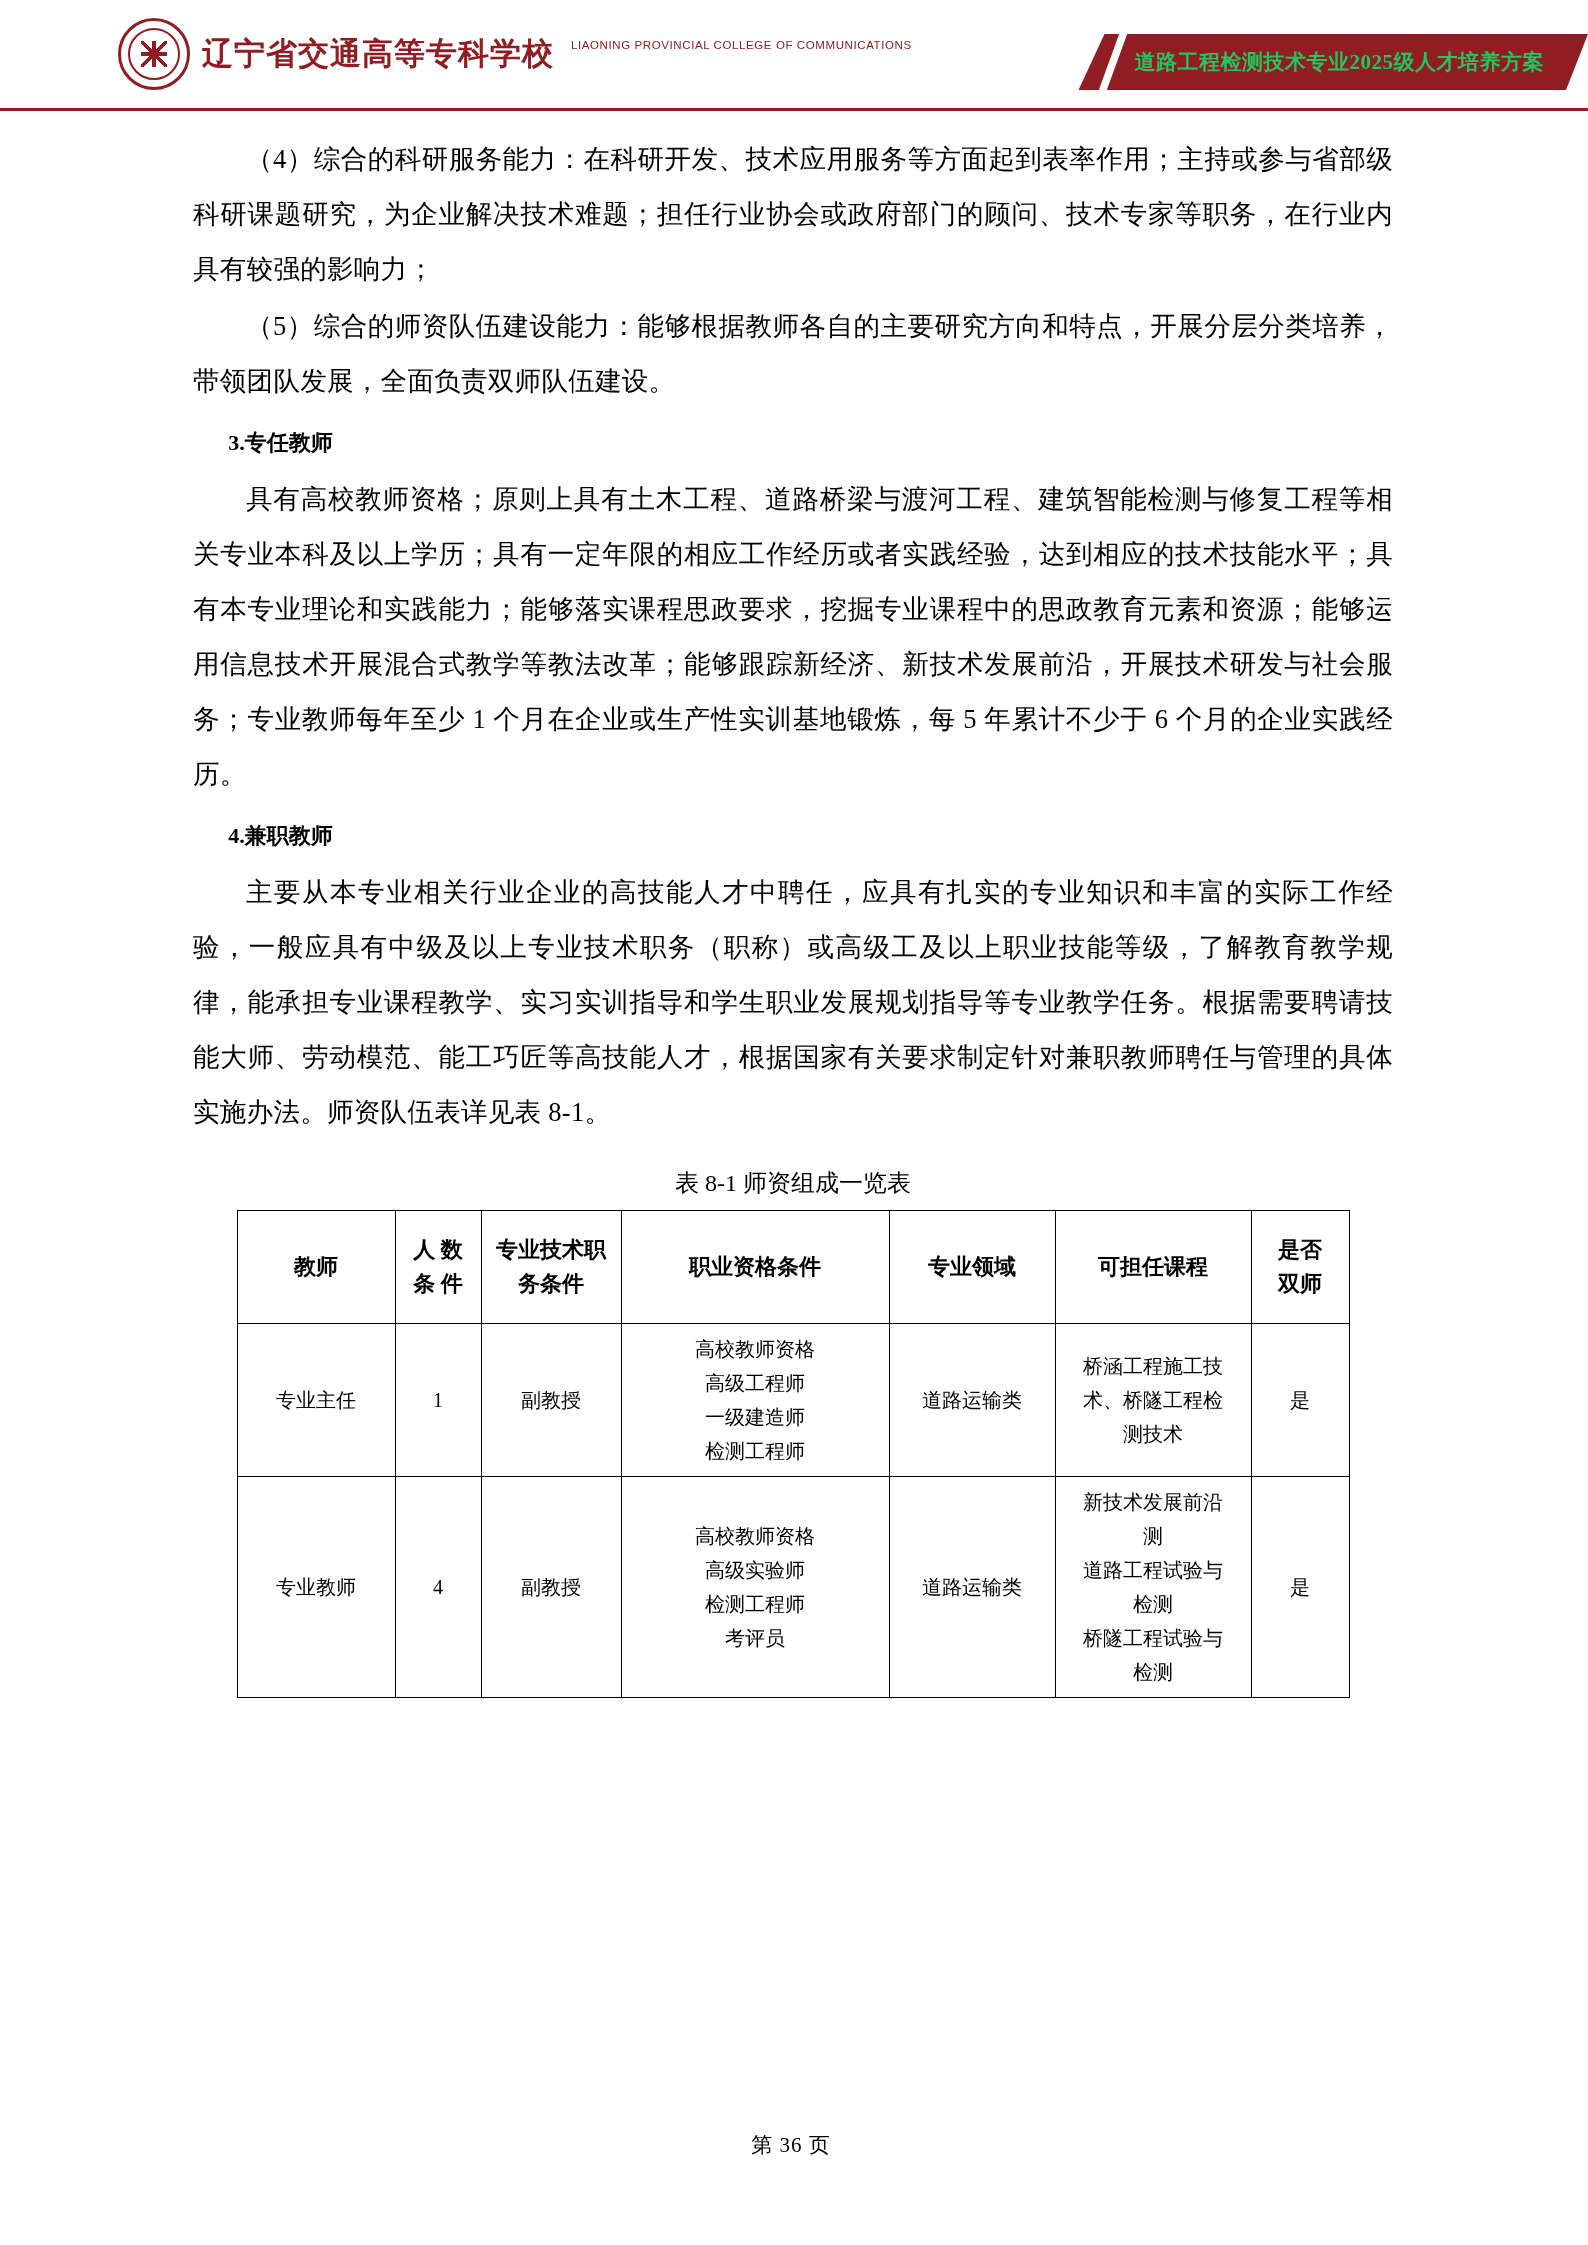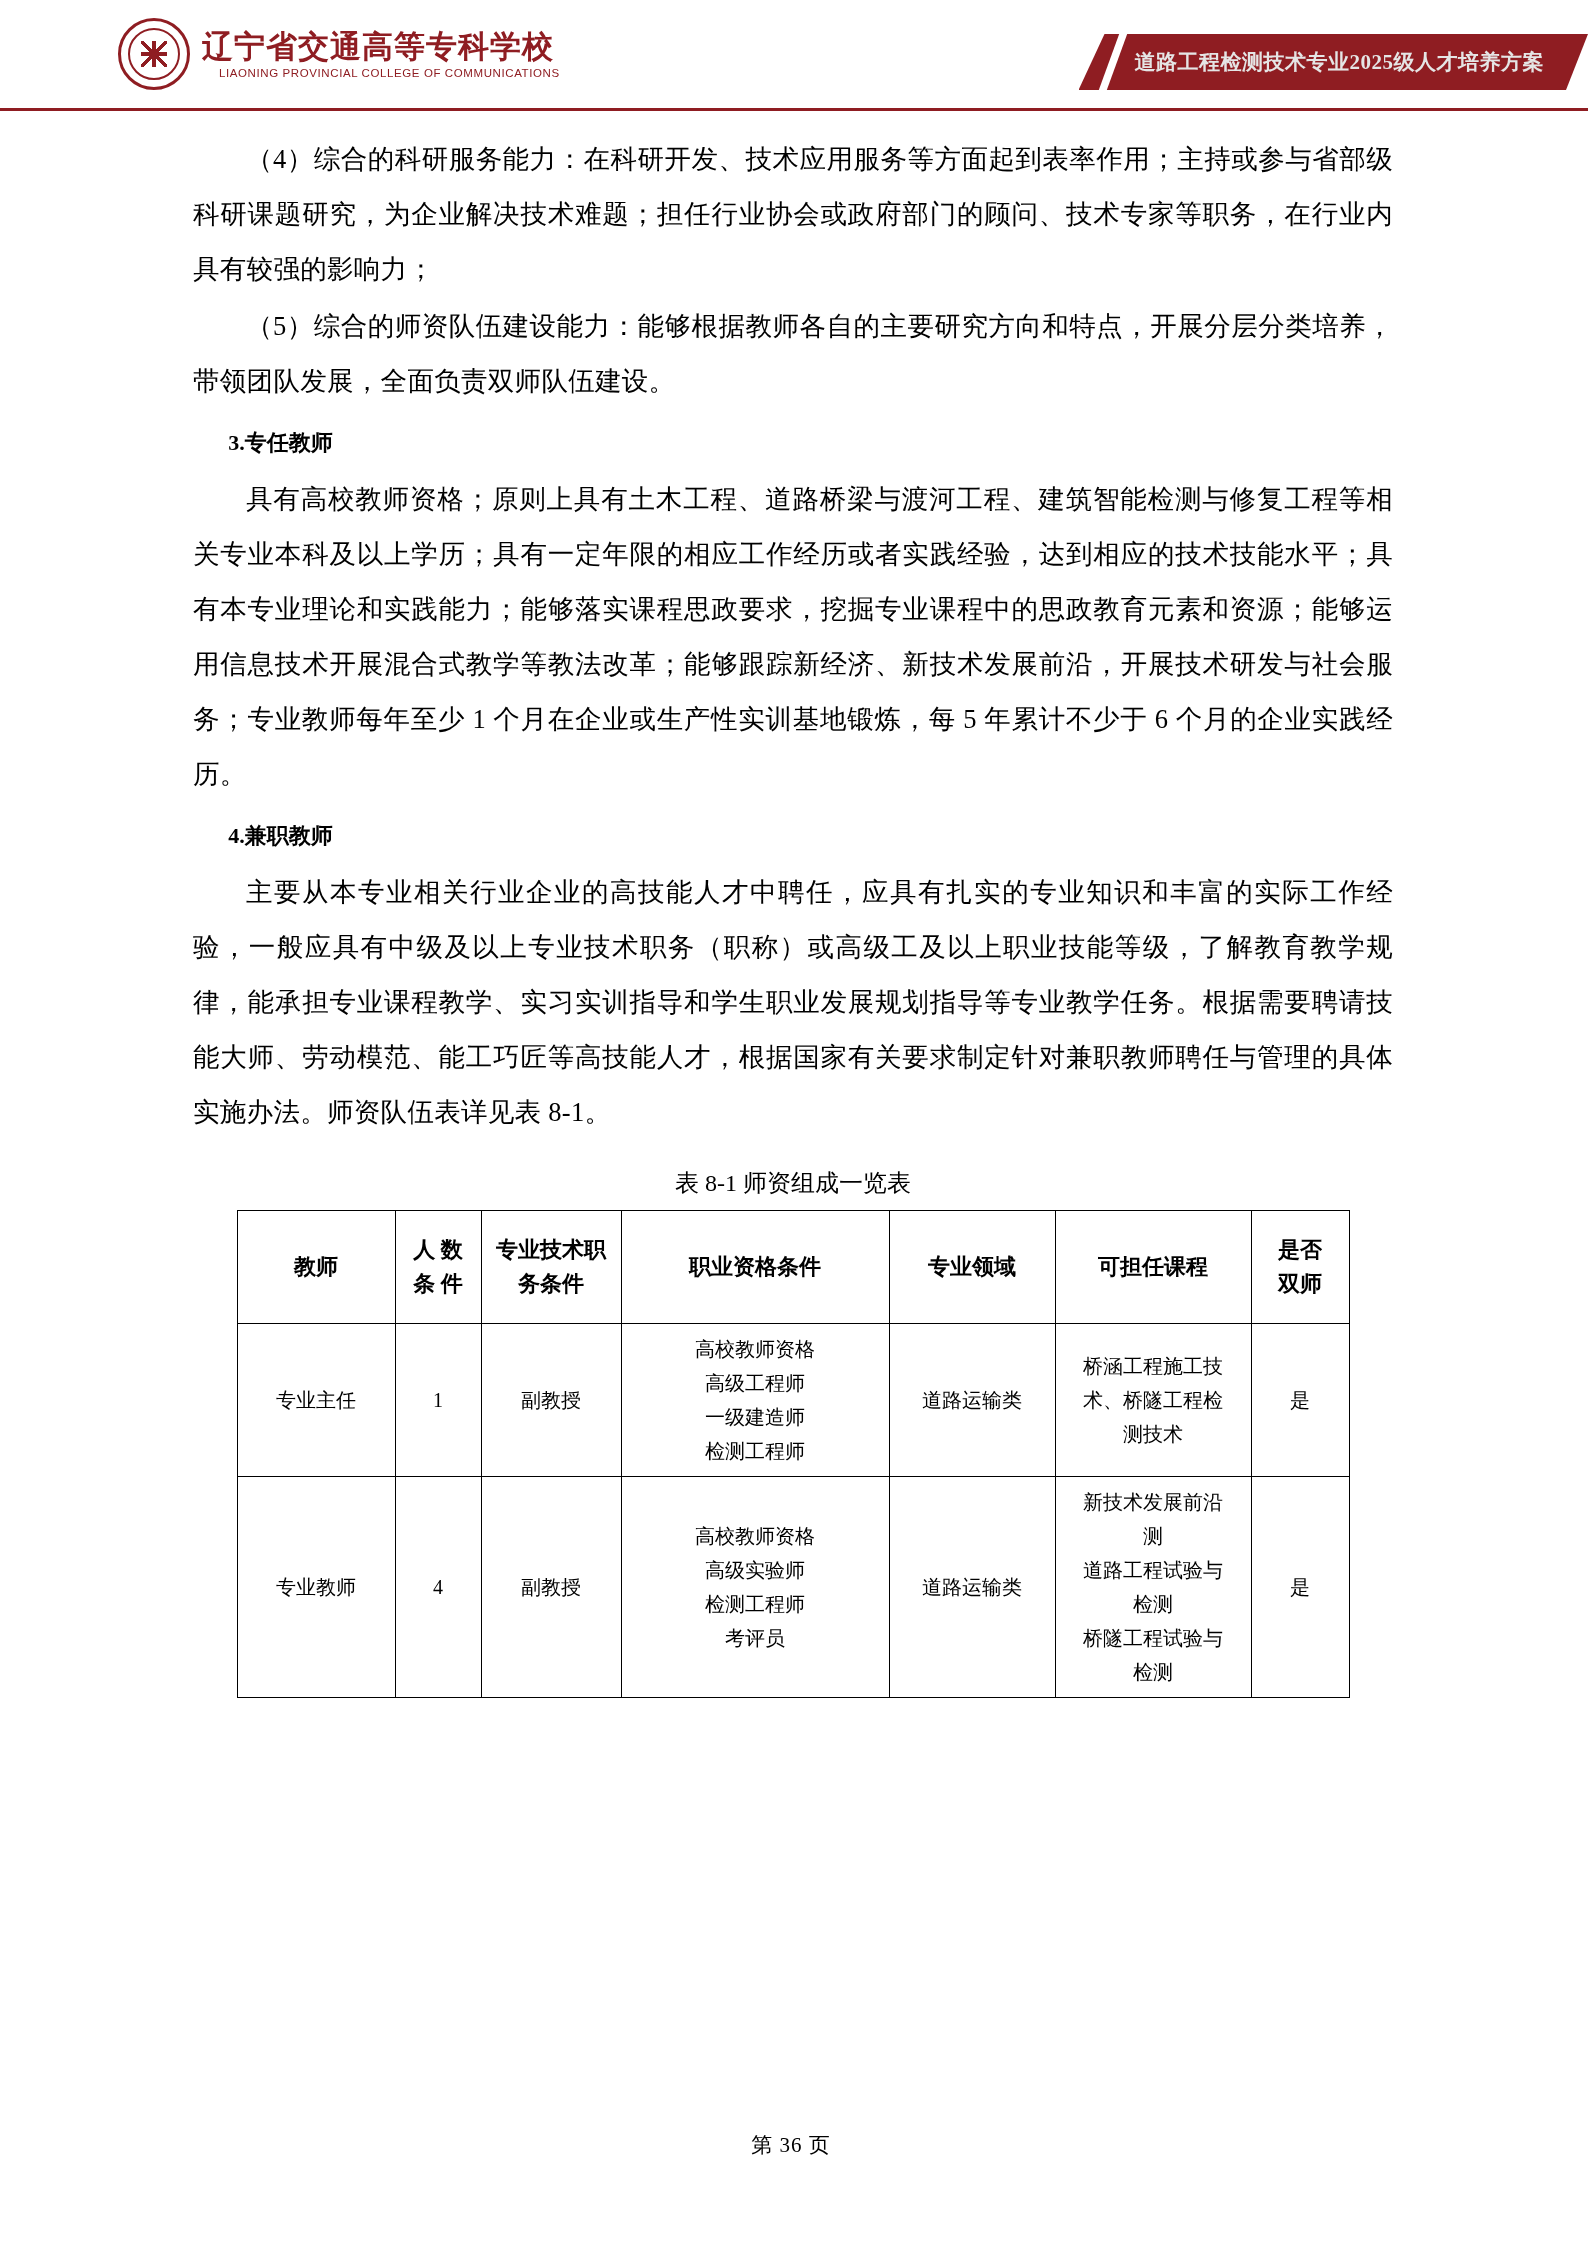--- a/index.html
+++ b/index.html
@@ -63,21 +63,21 @@
     margin-left: -13px;
     margin-top: -13px;
     background:
       linear-gradient(0deg, transparent 44%, #8f1d22 44%, #8f1d22 56%, transparent 56%),
       linear-gradient(90deg, transparent 44%, #8f1d22 44%, #8f1d22 56%, transparent 56%),
       linear-gradient(45deg, transparent 45%, #8f1d22 45%, #8f1d22 55%, transparent 55%),
       linear-gradient(-45deg, transparent 45%, #8f1d22 45%, #8f1d22 55%, transparent 55%);
   }
   .logo-text {
     display: flex;
-    flex-direction: column;
+    flex-direction: row;
     justify-content: center;
   }
   .logo-cn {
     font-size: 31px;
     font-weight: bold;
     color: #8f1d22;
     letter-spacing: 1px;
     line-height: 1.15;
     font-family: "Liberation Serif", serif;
   }
@@ -88,21 +88,21 @@
     margin-top: 3px;
     font-family: "Liberation Sans", sans-serif;
     padding-left: 17px;
   }
   .header-banner {
     position: absolute;
     right: 0;
     top: 34px;
     height: 56px;
     background: #8f1d22;
-    color: #e5e5e5;
+    color: #22c55e;
     font-size: 21px;
     font-weight: bold;
     display: flex;
     align-items: center;
     padding: 0 44px 0 56px;
     letter-spacing: 0.5px;
     clip-path: polygon(26px 0, 100% 0, 100% 100%, 0 100%);
   }
   .header-banner .slash {
     position: absolute;

